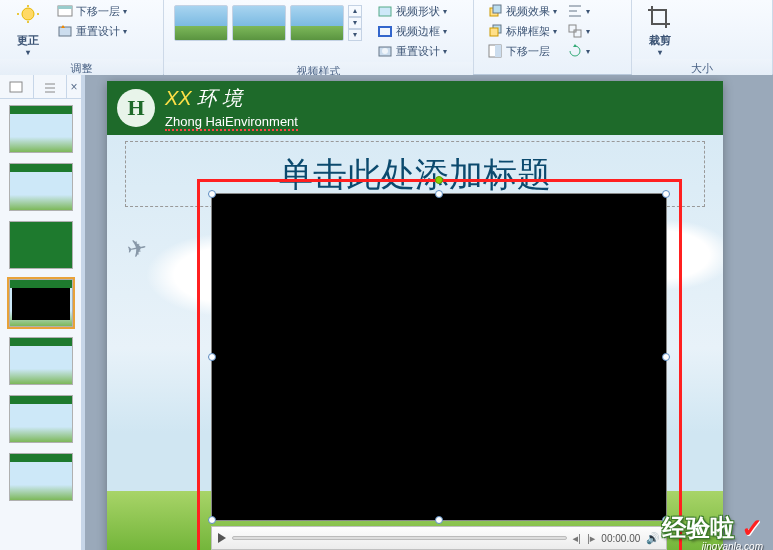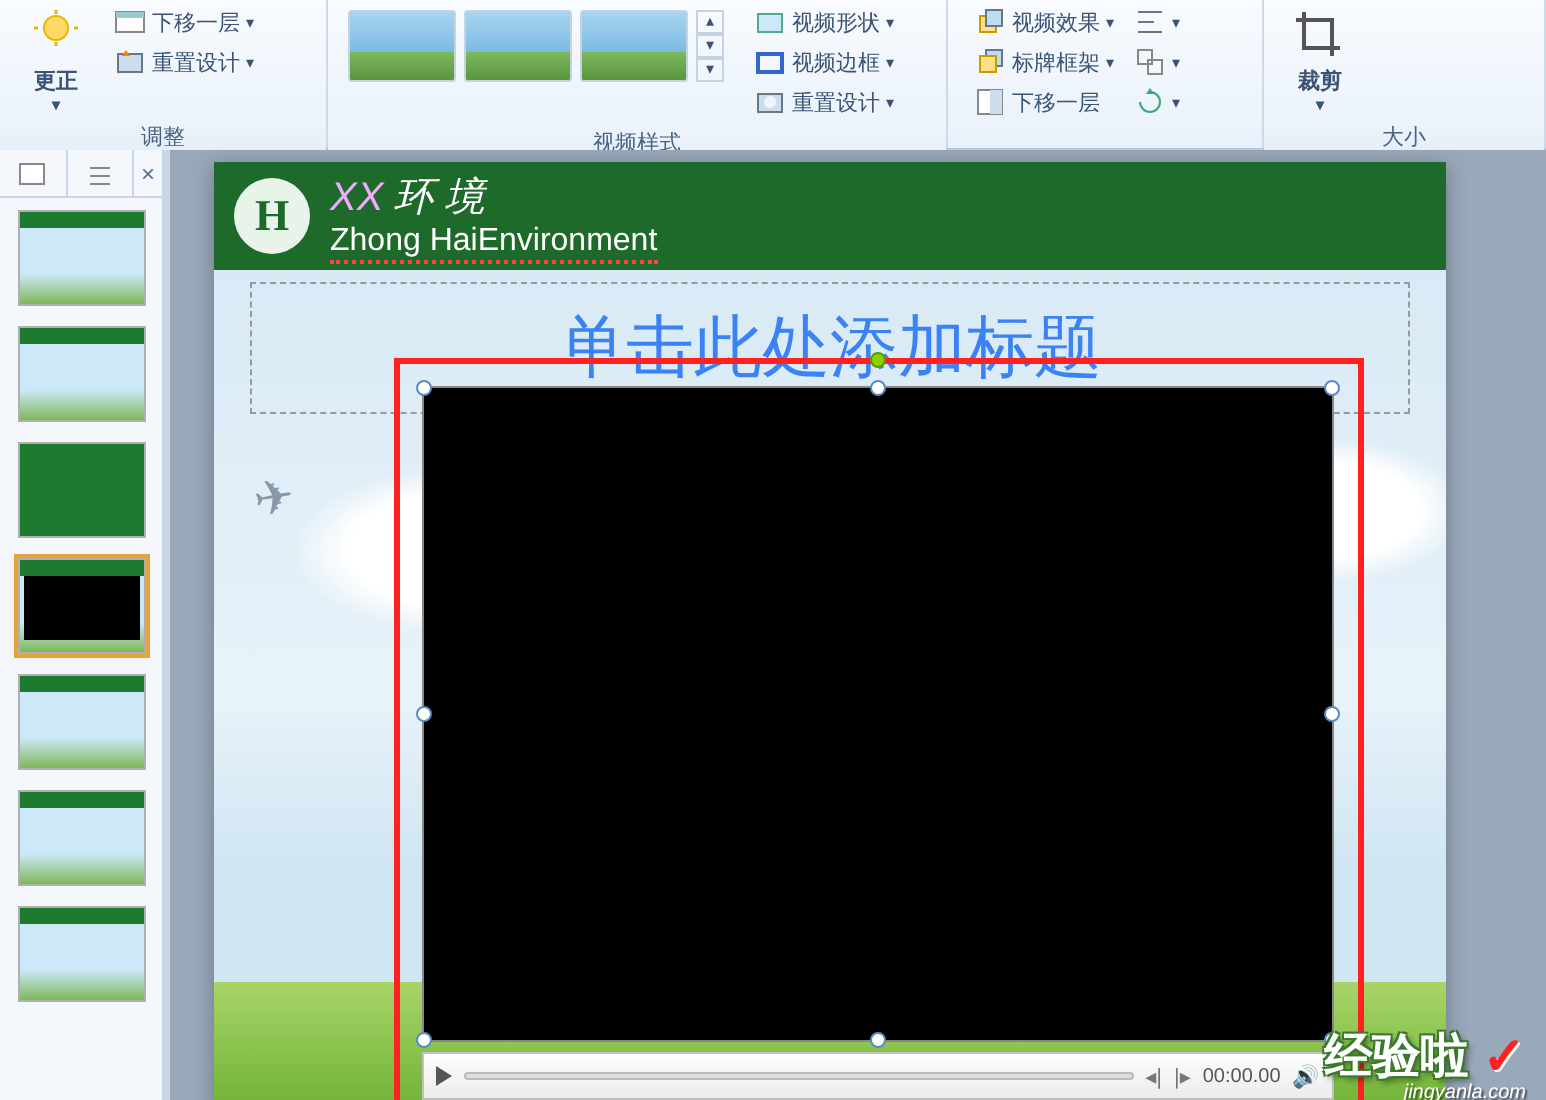--- a/index.html
+++ b/index.html
@@ -47,30 +47,30 @@
 .st-dark { position: absolute; inset: 8px 2px 6px 2px; background: #000; }
 .st-green { position: absolute; inset: 0; background: #1e7a2e; }
 
 .canvas { flex: 1; background: #9aa9ba; position: relative; overflow: hidden; }
 .slide { position: absolute; left: 22px; top: 6px; width: 616px; height: 480px; background: #fff; box-shadow: 0 2px 10px rgba(0,0,0,0.3); }
 
 .slide-banner { height: 54px; background: #1e6a2a; display: flex; align-items: center; padding-left: 10px; gap: 10px; }
 .logo-circ { width: 38px; height: 38px; border-radius: 50%; background: #e8f4ea; display: flex; align-items: center; justify-content: center; color: #1e6a2a; font-weight: bold; font-size: 22px; font-family: serif; }
 .brand-text { color: #fff; }
 .brand-cn { font-size: 20px; font-style: italic; font-family: "KaiTi", serif; }
-.brand-cn .xx { color: #f0abfc; }
-.brand-en { font-size: 16px; border-bottom: 2px dotted #f44; display: inline-block; }
+.brand-cn .xx { color: #fde047; }
+.brand-en { font-size: 13px; border-bottom: 2px dotted #f44; display: inline-block; }
 
 .slide-bg { position: absolute; top: 54px; left: 0; right: 0; bottom: 0; background: linear-gradient(#d8eaf5 0%, #e8f2f9 50%, #d0e6f2 70%); }
 .clouds { position: absolute; top: 60px; left: 0; right: 0; height: 200px; background: radial-gradient(ellipse 140px 70px at 20% 40%, #fff 40%, transparent 60%), radial-gradient(ellipse 180px 90px at 70% 60%, #fff 40%, transparent 60%), radial-gradient(ellipse 120px 60px at 90% 30%, #fff 40%, transparent 60%); }
 .grass { position: absolute; bottom: 0; left: 0; right: 0; height: 70px; background: linear-gradient(#a8d468, #6ab032); }
 .plane { position: absolute; left: 20px; top: 100px; font-size: 24px; color: #8898a8; transform: rotate(-10deg); }
 
 .title-box { position: absolute; left: 18px; right: 18px; top: 60px; height: 66px; border: 1px dashed #999; background: rgba(255,255,255,0.02); }
-.title-text { text-align: center; font-size: 34px; color: #3b82f6; font-family: SimSun, serif; line-height: 66px; }
+.title-text { text-align: center; font-size: 34px; color: #0c4a6e; font-family: SimSun, serif; line-height: 66px; }
 
 .red-frame { position: absolute; left: 90px; top: 98px; width: 485px; height: 380px; border: 3px solid #ff2020; }
 .video-obj { position: absolute; left: 104px; top: 112px; width: 456px; height: 328px; background: #000; border: 1px solid #888; }
 .handle { position: absolute; width: 8px; height: 8px; background: #fff; border: 1px solid #5a8ac0; border-radius: 50%; }
 .h-tl { left: -4px; top: -4px; } .h-tr { right: -4px; top: -4px; }
 .h-bl { left: -4px; bottom: -4px; } .h-br { right: -4px; bottom: -4px; }
 .h-t { left: 50%; top: -4px; margin-left: -4px; } .h-b { left: 50%; bottom: -4px; margin-left: -4px; }
 .h-l { left: -4px; top: 50%; margin-top: -4px; } .h-r { right: -4px; top: 50%; margin-top: -4px; }
 .rot { position: absolute; left: 50%; top: -18px; width: 8px; height: 8px; margin-left: -4px; background: #8fce00; border: 1px solid #5a9c00; border-radius: 50%; }
 

